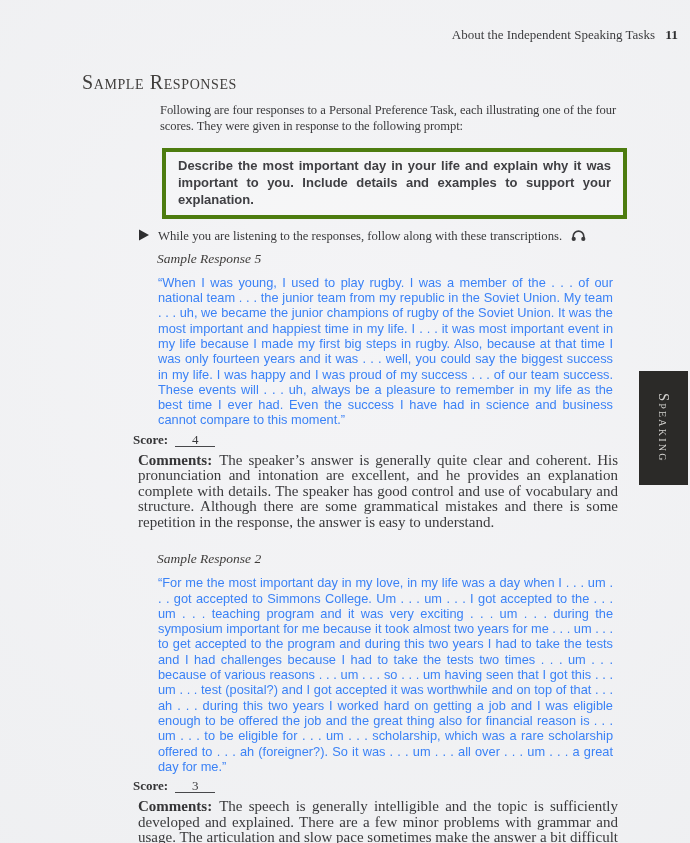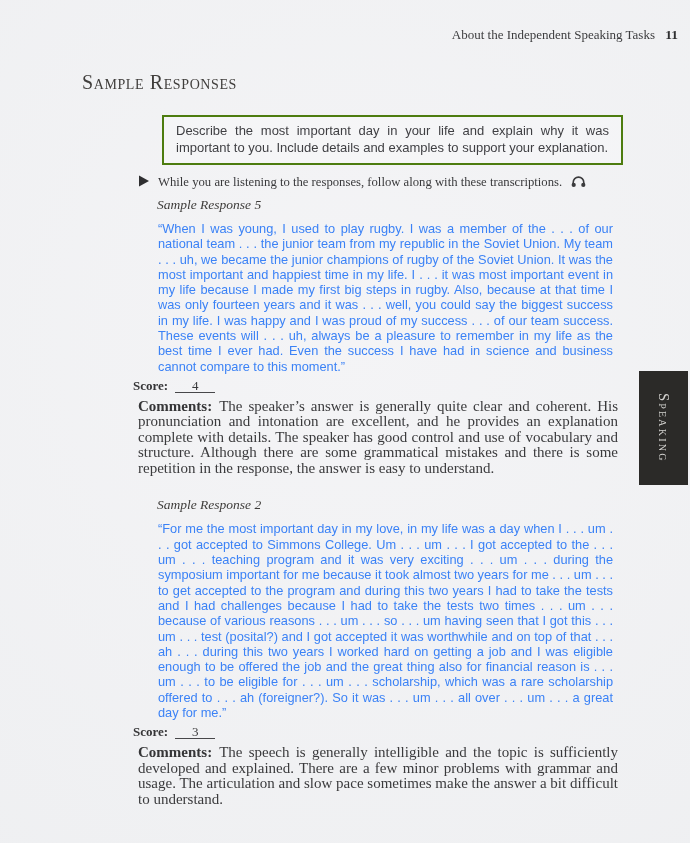--- a/index.html
+++ b/index.html
@@ -26,23 +26,24 @@
   }
   .content { position: absolute; left: 133px; top: 102px; width: 480px; }
 
   .intro {
     margin: 0 0 0 27px; width: 456px;
     font-size: 12.6px; line-height: 16.4px; letter-spacing: -0.1px;
     text-align: justify;
   }
   .prompt-box {
     margin: 13px 0 0 29px; width: 433px;
-    border: 2px solid #4d7c0f;
+    border: 4px solid #4d7c0f;
     padding: 5px 12px 7px;
     background: rgba(255,255,255,0.25);
+    font-weight: bold;
   }
   .prompt-text {
     margin: 0;
     font-family: "Liberation Sans", sans-serif;
     font-size: 13px; line-height: 17px; color: #3f3f43;
     text-align: justify;
   }
   .listen-line {
     margin: 10px 0 0 6px;
     display: flex; align-items: flex-start; gap: 9px;
@@ -96,20 +97,21 @@
 
 <div class="running-header">
   <span class="rh-title">About the Independent Speaking Tasks</span>
   <span class="rh-page">11</span>
 </div>
 
 <h1 class="section-title">Sample Responses</h1>
 
 <div class="content">
 
+  <p class="intro">Following are four responses to a Personal Preference Task, each illustrating one of the four scores. They were given in response to the following prompt:</p>
 
   <div class="prompt-box">
     <p class="prompt-text">Describe the most important day in your life and explain why it was important to you. Include details and examples to support your explanation.</p>
   </div>
 
   <div class="listen-line">
     <span class="tri">
       <svg width="10" height="12" viewBox="0 0 10 12">
           <polygon points="0,0.5 10,6 0,11.5" fill="#2e2e30"></polygon>
         </svg>

